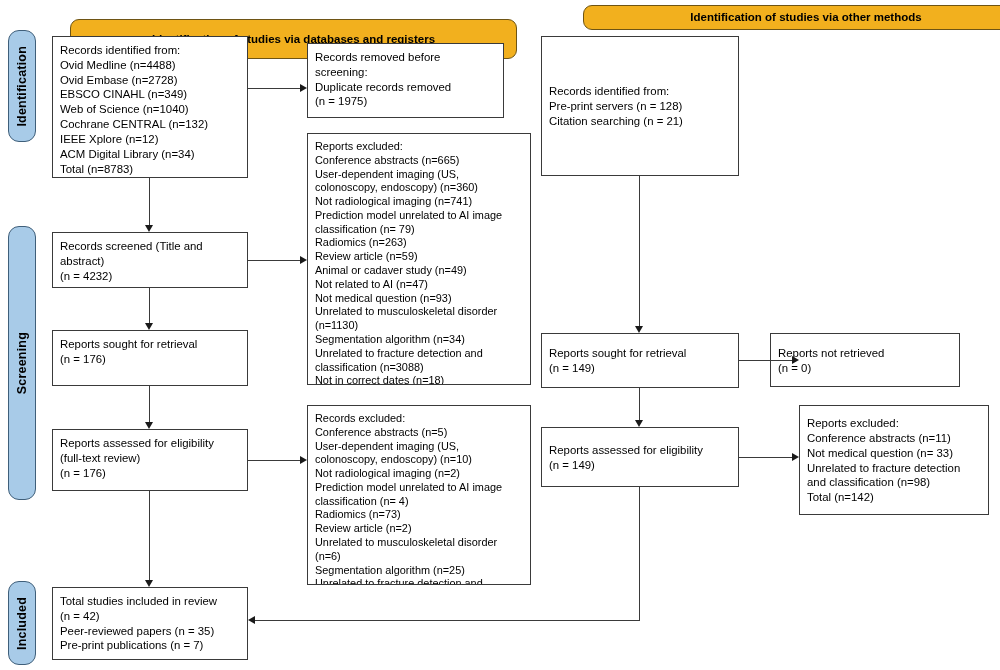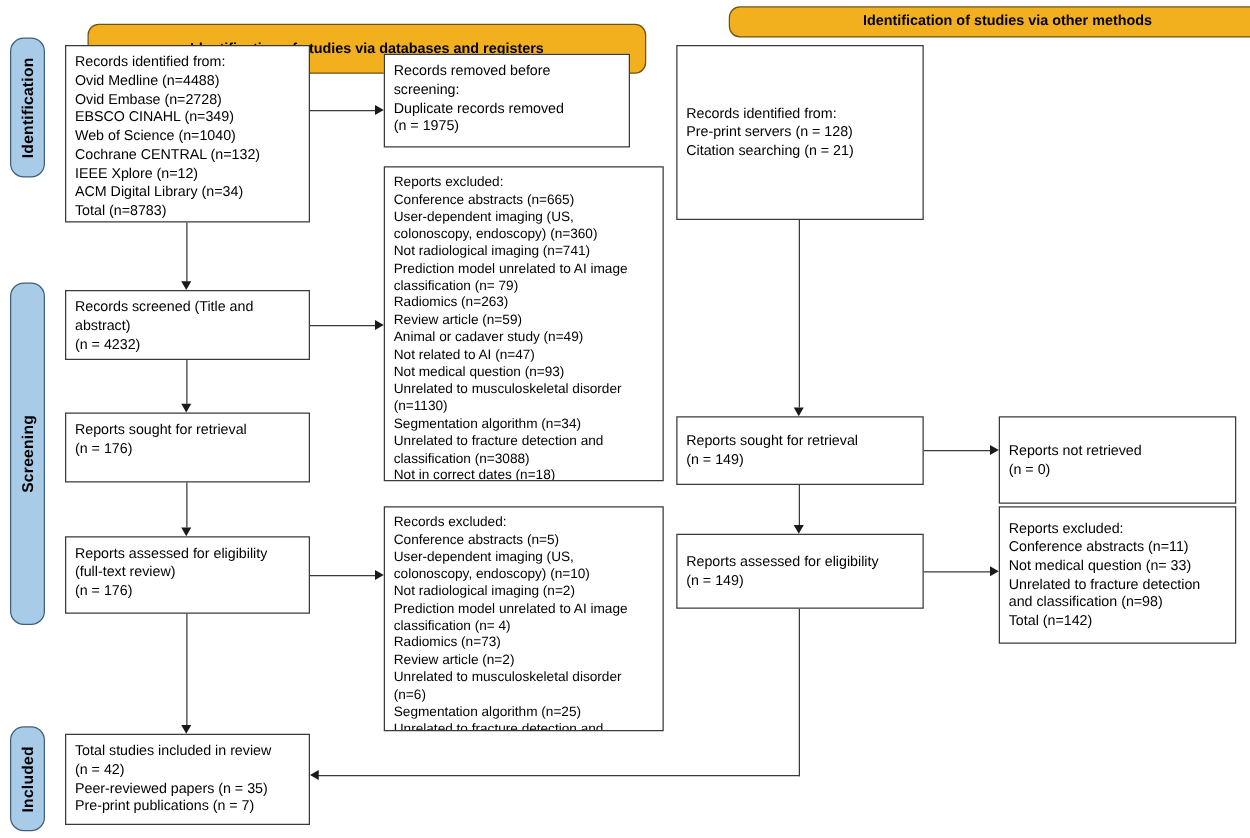--- a/index.html
+++ b/index.html
@@ -221,21 +221,21 @@
     <div class="ptext">Records identified from:
 Pre-print servers (n = 128)
 Citation searching (n = 21)</div>
   </div>
 
   <div class="pbox vcenter" style="left:541px; top:333px; width:198px; height:55px;">
     <div class="ptext">Reports sought for retrieval
 (n = 149)</div>
   </div>
 
-  <div class="pbox vcenter" style="left:799px; top:333px; width:190px; height:70px;">
+  <div class="pbox vcenter" style="left:770px; top:333px; width:190px; height:54px;">
     <div class="ptext">Reports not retrieved
 (n = 0)</div>
   </div>
 
   <div class="pbox vcenter" style="left:541px; top:427px; width:198px; height:60px;">
     <div class="ptext">Reports assessed for eligibility
 (n = 149)</div>
   </div>
 
   <div class="pbox vcenter" style="left:799px; top:405px; width:190px; height:110px;">

